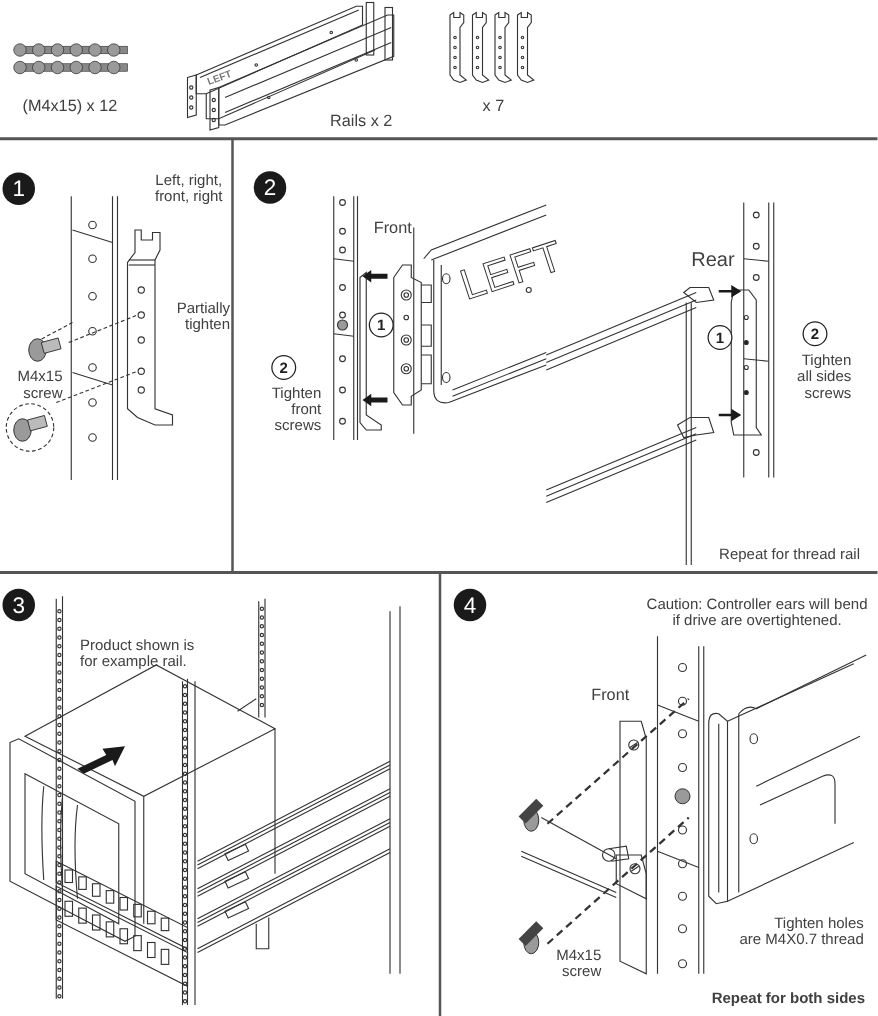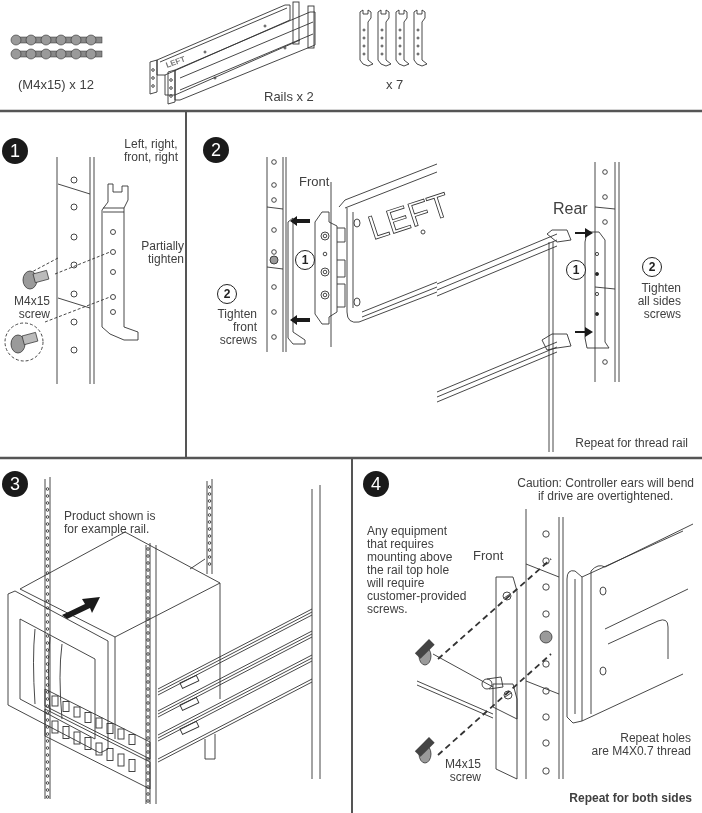--- a/index.html
+++ b/index.html
@@ -463,29 +463,20 @@
     <path d="M62,156 L85,145 L82,140 L100,138 L92,154 L90,149 L67,160 Z" fill="#1a1a1a"></path>
   </svg>
 </div>
 
 <div class="abs" style="left:353px;top:459px;width:349px;height:354px;">
   <div class="step-badge" style="left:10px;top:12px;">4</div>
   <div class="txt r" style="right:8px;top:18px;margin-left:24px;">
     <div>Caution: Controller ears will bend</div>
     <div>if drive are overtightened.</div>
   </div>
-  <div class="txt" style="left:14px;top:66px;">
-    <div>Any equipment</div>
-    <div>that requires</div>
-    <div>mounting above</div>
-    <div>the rail top hole</div>
-    <div>will require</div>
-    <div>customer-provided</div>
-    <div>screws.</div>
-  </div>
   <div class="txt" style="left:120px;top:90px;font-size:13px;">Front</div>
   <svg width="349" height="354">
     <g fill="none" stroke="#333" stroke-width="0.9">
 
       <line x1="173" y1="50" x2="173" y2="320"></line>
       <line x1="206" y1="58" x2="206" y2="320"></line>
       <line x1="210" y1="58" x2="210" y2="320"></line>
       <line x1="173" y1="105" x2="206" y2="118"></line>
       <line x1="173" y1="222" x2="206" y2="235"></line>
       <g id="s4holes">
@@ -533,21 +524,21 @@
     </g>
     <g>
       <ellipse cx="72" cy="295" rx="6" ry="9" fill="#9a9a9a" stroke="#333" stroke-width="0.8"></ellipse>
       <rect x="76" y="278" width="8" height="20" fill="#444" transform="rotate(45 76 278)"></rect>
     </g>
     <g>
       <circle cx="193" cy="178" r="6" fill="#9a9a9a" stroke="#333" stroke-width="0.8"></circle>
     </g>
   </svg>
   <div class="txt c" style="left:218px;top:273px;width:120px;">
-    <div>Repeat holes</div>
+    <div>Tighten holes</div>
     <div>are M4X0.7 thread</div>
   </div>
   <div class="txt c" style="left:84px;top:299px;width:44px;">
     <div>M4x15</div>
     <div>screw</div>
   </div>
   <div class="txt" style="right:10px;top:333px;font-weight:bold;">Repeat for both sides</div>
 </div>
 
 </body></html>

